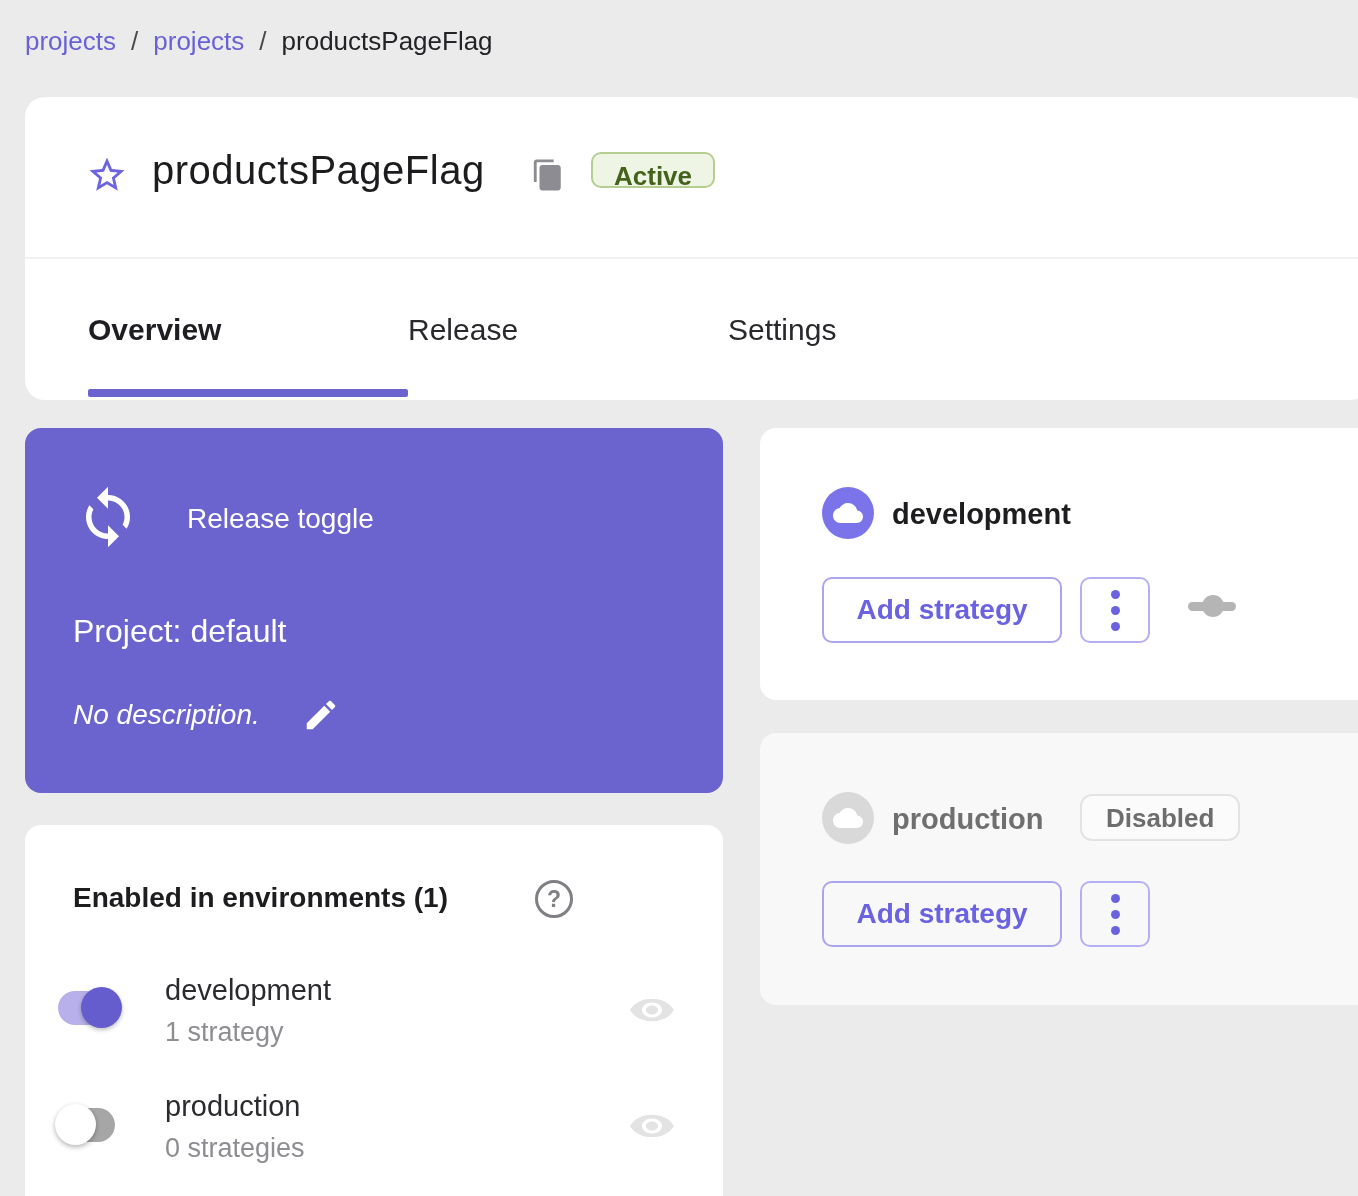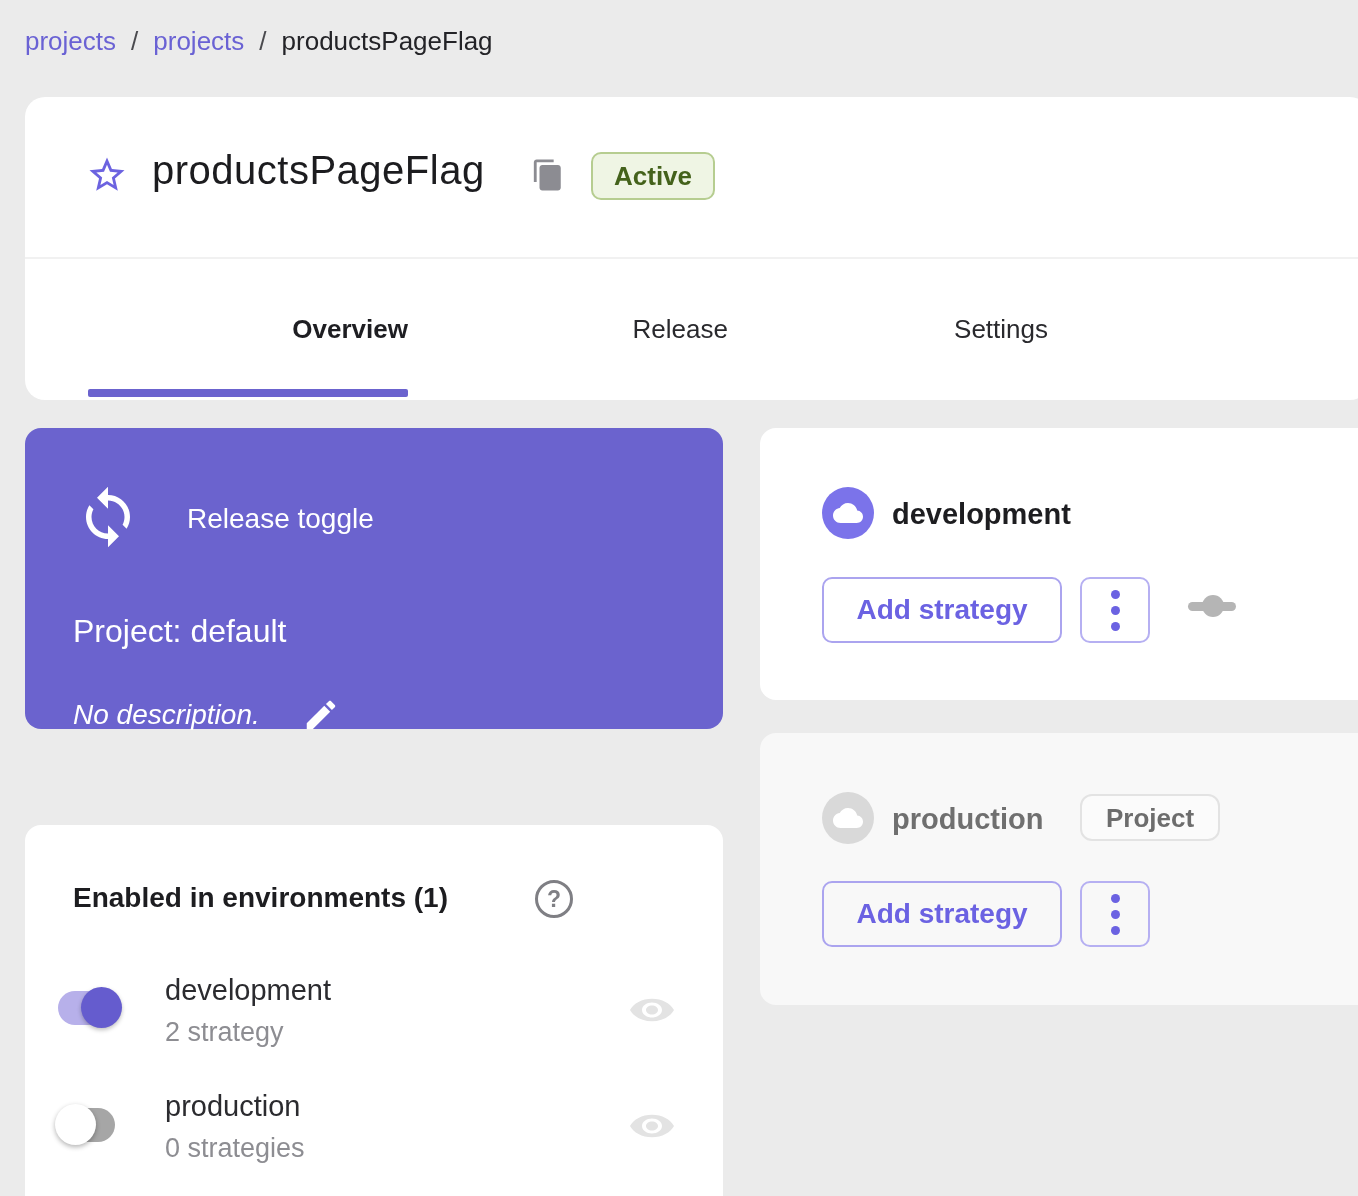--- a/index.html
+++ b/index.html
@@ -18,35 +18,35 @@
   .crumb-sep { color:#4a4a4e; }
   .crumb-current { color:#232327; }
 
   
   .header-card { left:25px; top:97px; width:1345px; height:303px;
     background:#ffffff; border-radius:20px; }
   .star-btn { position:absolute; left:61px; top:57px; width:42px; height:42px; cursor:pointer; }
   .flag-title { position:absolute; left:127px; top:51px; font-size:40px; font-weight:500;
     color:#1c1c1f; letter-spacing:0.5px; }
   .copy-btn { position:absolute; left:506px; top:60px; width:34px; height:36px; cursor:pointer; }
-  .status-badge { position:absolute; left:566px; top:55px; height:48px; line-height:44px;
+  .status-badge { position:absolute; left:566px; top:55px; height:36px; line-height:44px;
     padding:0 21px; font-size:26px; font-weight:700; color:#44621b;
     background:#eff5e4; border:2px solid #b6cd90; border-radius:10px; }
   .header-divider { position:absolute; left:0; top:160px; width:100%; height:2px; background:#f1f1f1; }
 
   
   .tabs { position:absolute; left:63px; top:162px; height:141px; display:flex; }
-  .tab { width:320px; display:flex; align-items:center; justify-content:flex-end;
-    font-size:26px; color:#29292d; cursor:pointer; position:relative; }
+  .tab { width:320px; display:flex; align-items:center; justify-content:flex-start;
+    font-size:30px; color:#29292d; cursor:pointer; position:relative; }
   .tab.active { font-weight:700; color:#1e1e22; }
   .tab-underline { position:absolute; left:0; bottom:3px; width:320px; height:8px;
     background:#6b63ce; border-radius:2px; }
 
   
-  .release-card { left:25px; top:428px; width:698px; height:301px;
+  .release-card { left:25px; top:428px; width:698px; height:365px;
     background:#6b63ce; border-radius:16px; color:#ffffff; }
   .loop-wrap { position:absolute; left:50px; top:56px; width:66px; height:66px; }
   .release-type { position:absolute; left:162px; top:75px; font-size:28px; }
   .release-project { position:absolute; left:48px; top:185px; font-size:32px; }
   .release-desc-row { position:absolute; left:48px; top:268px; display:flex;
     align-items:center; gap:42px;font-style:italic; }
   .release-desc { font-size:28px; }
   .edit-btn { width:38px; height:38px; cursor:pointer; }
 
   
@@ -171,21 +171,21 @@
     <span class="env-panel-title">Enabled in environments (1)</span>
     <span class="help-btn">?</span>
 
     <div>
       <span class="switch on" style="left:33px; top:162px;">
         <span class="track"></span>
         <span class="thumb"></span>
       </span>
 
       <span class="env-row-name" style="top:149px;">development</span>
-      <span class="env-row-sub" style="top:192px;">2 strategy</span>
+      <span class="env-row-sub" style="top:192px;">1 strategy</span>
       <span class="eye-btn" style="top:167px;">
         <svg viewBox="0 0 24 24" width="48" height="36" preserveAspectRatio="none" fill="#e3e3e3">
           <path d="M12 4.5C7 4.5 2.73 7.61 1 12c1.73 4.39 6 7.5 11 7.5s9.27-3.11 11-7.5c-1.73-4.39-6-7.5-11-7.5zM12 17c-2.76 0-5-2.24-5-5s2.24-5 5-5 5 2.24 5 5-2.24 5-5 5zm0-8c-1.66 0-3 1.34-3 3s1.34 3 3 3 3-1.34 3-3-1.34-3-3-3z"></path>
         </svg>
       </span>
     </div>
 
     <div>
       <span class="switch off" style="left:33px; top:279px;">
         <span class="track"></span>
@@ -220,21 +220,21 @@
     </span>
   </section>
 
   <section class="abs env-card prod">
     <span class="env-avatar gray">
       <svg viewBox="0 0 24 24" width="30" height="30" fill="#ffffff">
         <path d="M19.35 10.04C18.67 6.59 15.64 4 12 4 9.11 4 6.6 5.64 5.35 8.04 2.34 8.36 0 10.91 0 14c0 3.31 2.69 6 6 6h13c2.76 0 5-2.24 5-5 0-2.64-2.05-4.78-4.65-4.96z"></path>
       </svg>
     </span>
     <span class="env-name muted">production</span>
-    <span class="disabled-badge">Project</span>
+    <span class="disabled-badge">Disabled</span>
     <button class="add-strategy-btn">Add strategy</button>
     <button class="kebab-btn">
       <span class="dot"></span>
       <span class="dot"></span>
       <span class="dot"></span>
     </button>
   </section>
 
 </div>
 

